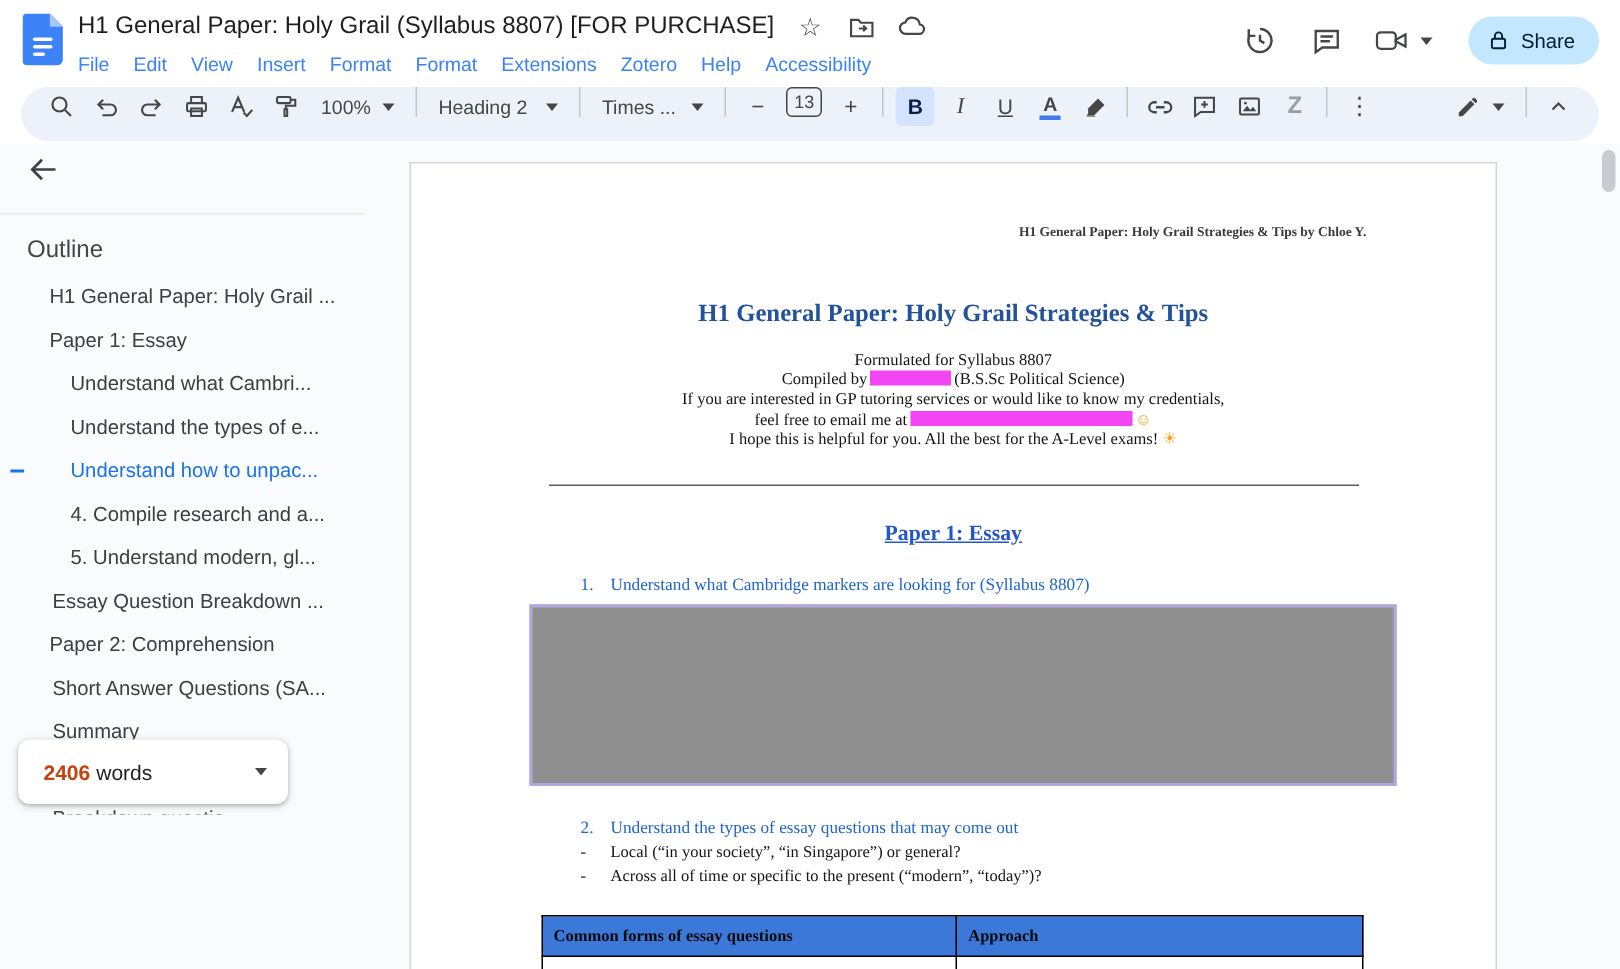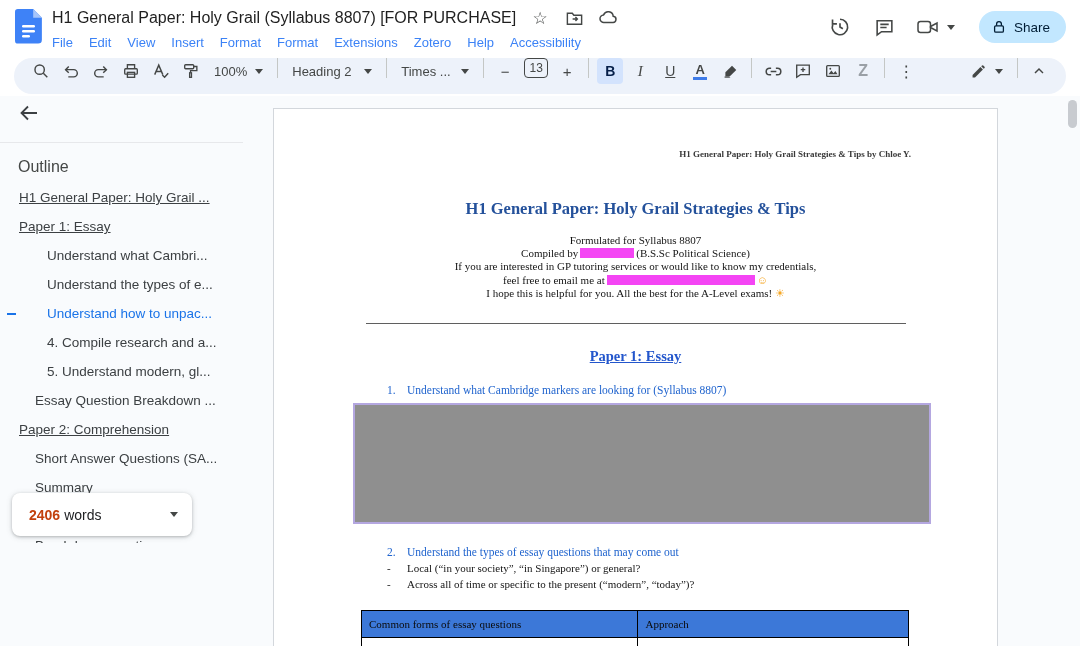--- a/index.html
+++ b/index.html
@@ -45,21 +45,21 @@
   .tb-spacer { flex:1; }
 
   
   .sidebar { position:absolute; left:0; top:96px; width:243px; height:550px; }
   .back-arrow { position:absolute; left:18px; top:6px; width:22px; height:22px; color:#3C4043; }
   .sb-divider { position:absolute; left:0; top:46px; width:243px; height:1px; background:#E7E8EB; }
   .outline-label { position:absolute; left:18px; top:62px; font-size:16px; color:#444746; }
   .outline-list { position:absolute; left:0; top:87px; width:243px; }
   .o-item { position:relative; height:29px; line-height:29px; font-size:13.5px; color:#3C4043;
             white-space:nowrap; overflow:hidden; cursor:default; }
-  .o-item.lvl0 { padding-left:19px;text-decoration:underline; }
+  .o-item.lvl0 { padding-left:33px; }
   .o-item.lvl1 { padding-left:35px; }
   .o-item.lvl2 { padding-left:47px; }
   .o-item.active { color:#1A73E8; }
   .o-item.active::before { content:""; position:absolute; left:7px; top:14px; width:9px; height:2px; background:#1A73E8; }
   .o-item.clipped { height:12px; }
 
   .word-count { position:absolute; left:12px; top:493px; width:180px; height:43px; background:#FFFFFF;
                 border-radius:8px; box-shadow:0 1px 3px rgba(60,64,67,.3), 0 1px 6px rgba(60,64,67,.15);
                 display:flex; align-items:center; padding:0 14px 0 17px; z-index:5; }
   .word-count .num { font-weight:bold; font-size:14px; color:#c2410c; }
@@ -85,21 +85,21 @@
   .sec1 { top:275px; }
   .sec2 { top:437px; }
   .gray-block { position:absolute; top:294px; left:79px; width:578px; height:121px; background:#8F8F8F;
                 border:2px solid #B4A7E0; }
   .doc-bullet { position:absolute; left:113px; font-size:11px; color:#141414; white-space:nowrap; }
   .doc-bullet .dash { display:inline-block; width:20px; }
   .b1 { top:453px; }
   .b2 { top:469px; }
   .doc-table { position:absolute; top:501px; left:87px; width:548px; border-collapse:collapse; }
   .doc-table td { border:1px solid #000; font-size:11px; padding:0 7px; }
-  .doc-table .hdr td { background:#3C78D8; font-weight:normal; color:#0A0A0A; height:27px; }
+  .doc-table .hdr td { background:#3C78D8; font-weight:bold; color:#0A0A0A; height:27px; }
   .doc-table .body-row td { height:42px; background:#FFFFFF; }
   .c1 { width:277px; } .c2 { width:271px; }
 
   .scrollbar-thumb { position:absolute; left:1068px; top:100px; width:9px; height:28px;
                      background:#C8CBD0; border-radius:5px; }
 
   svg { display:block; }
 </style>
 </head>
 <body>

